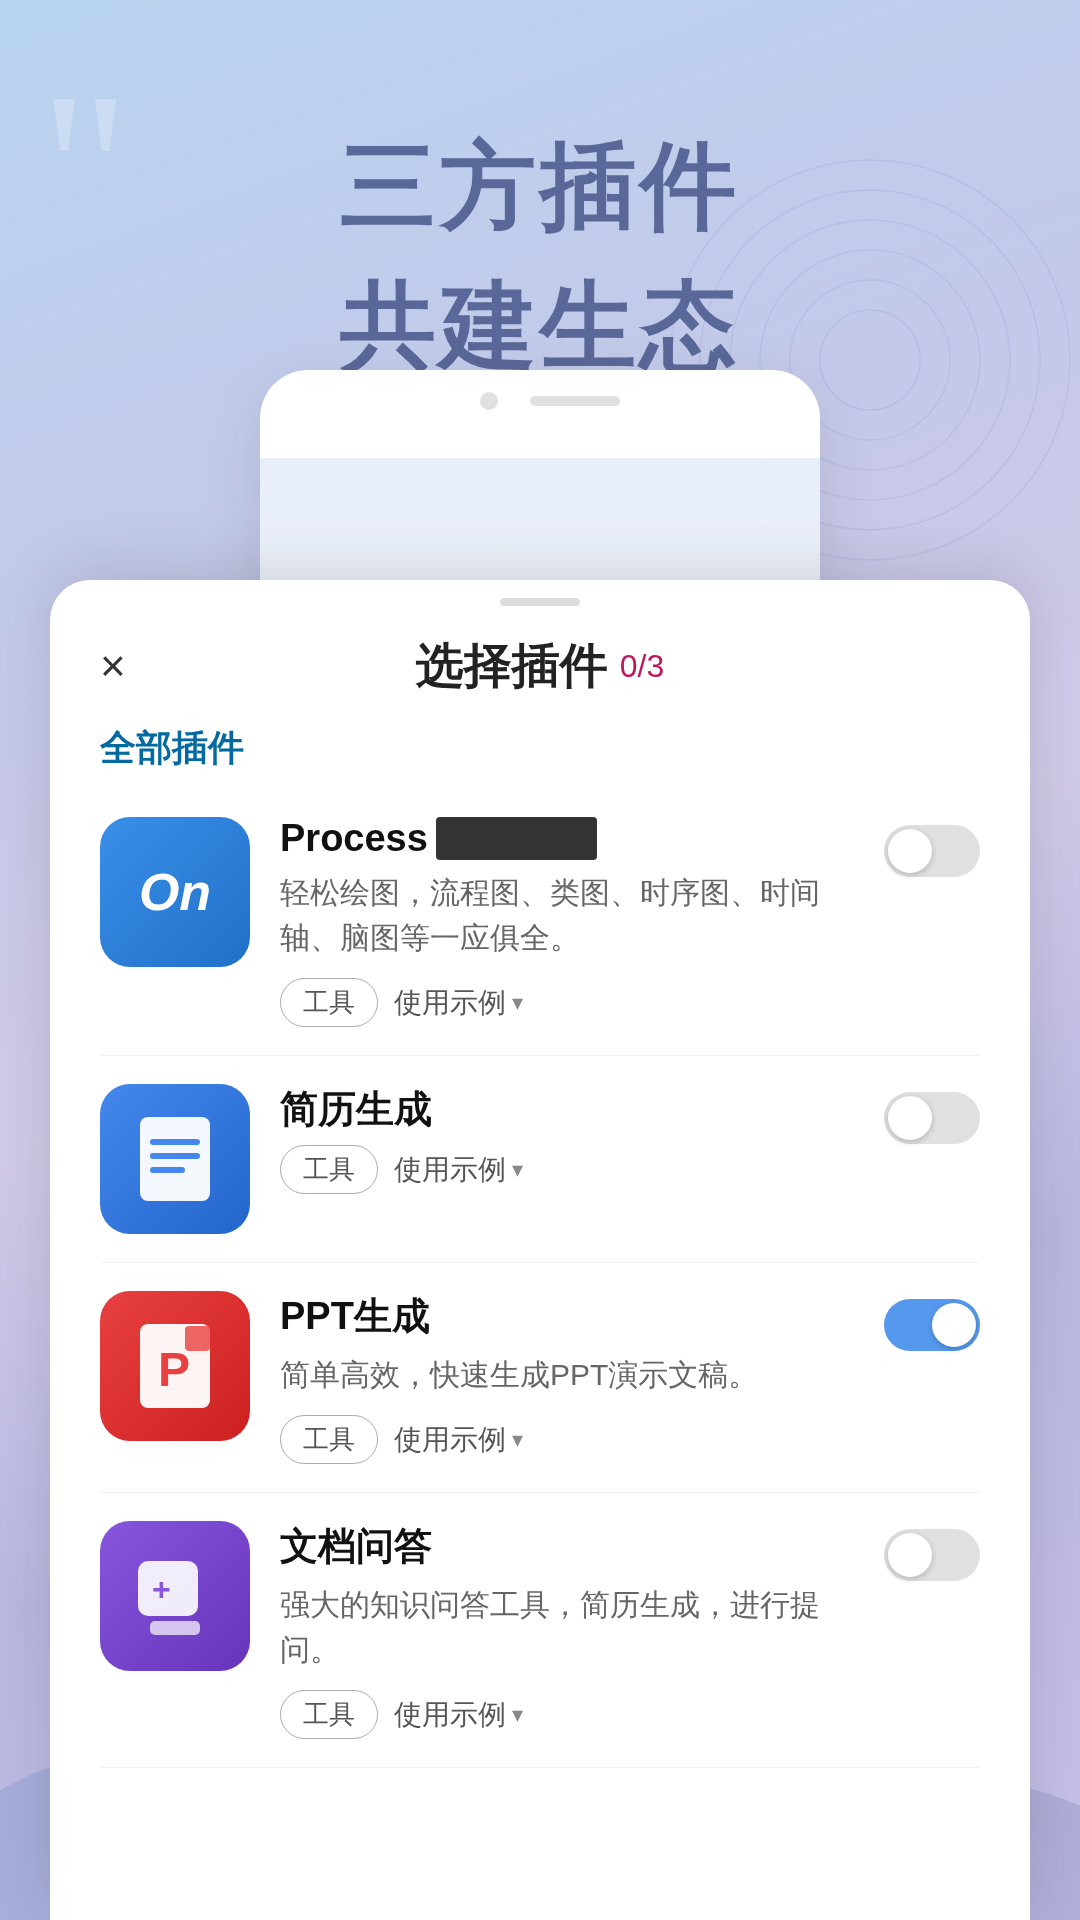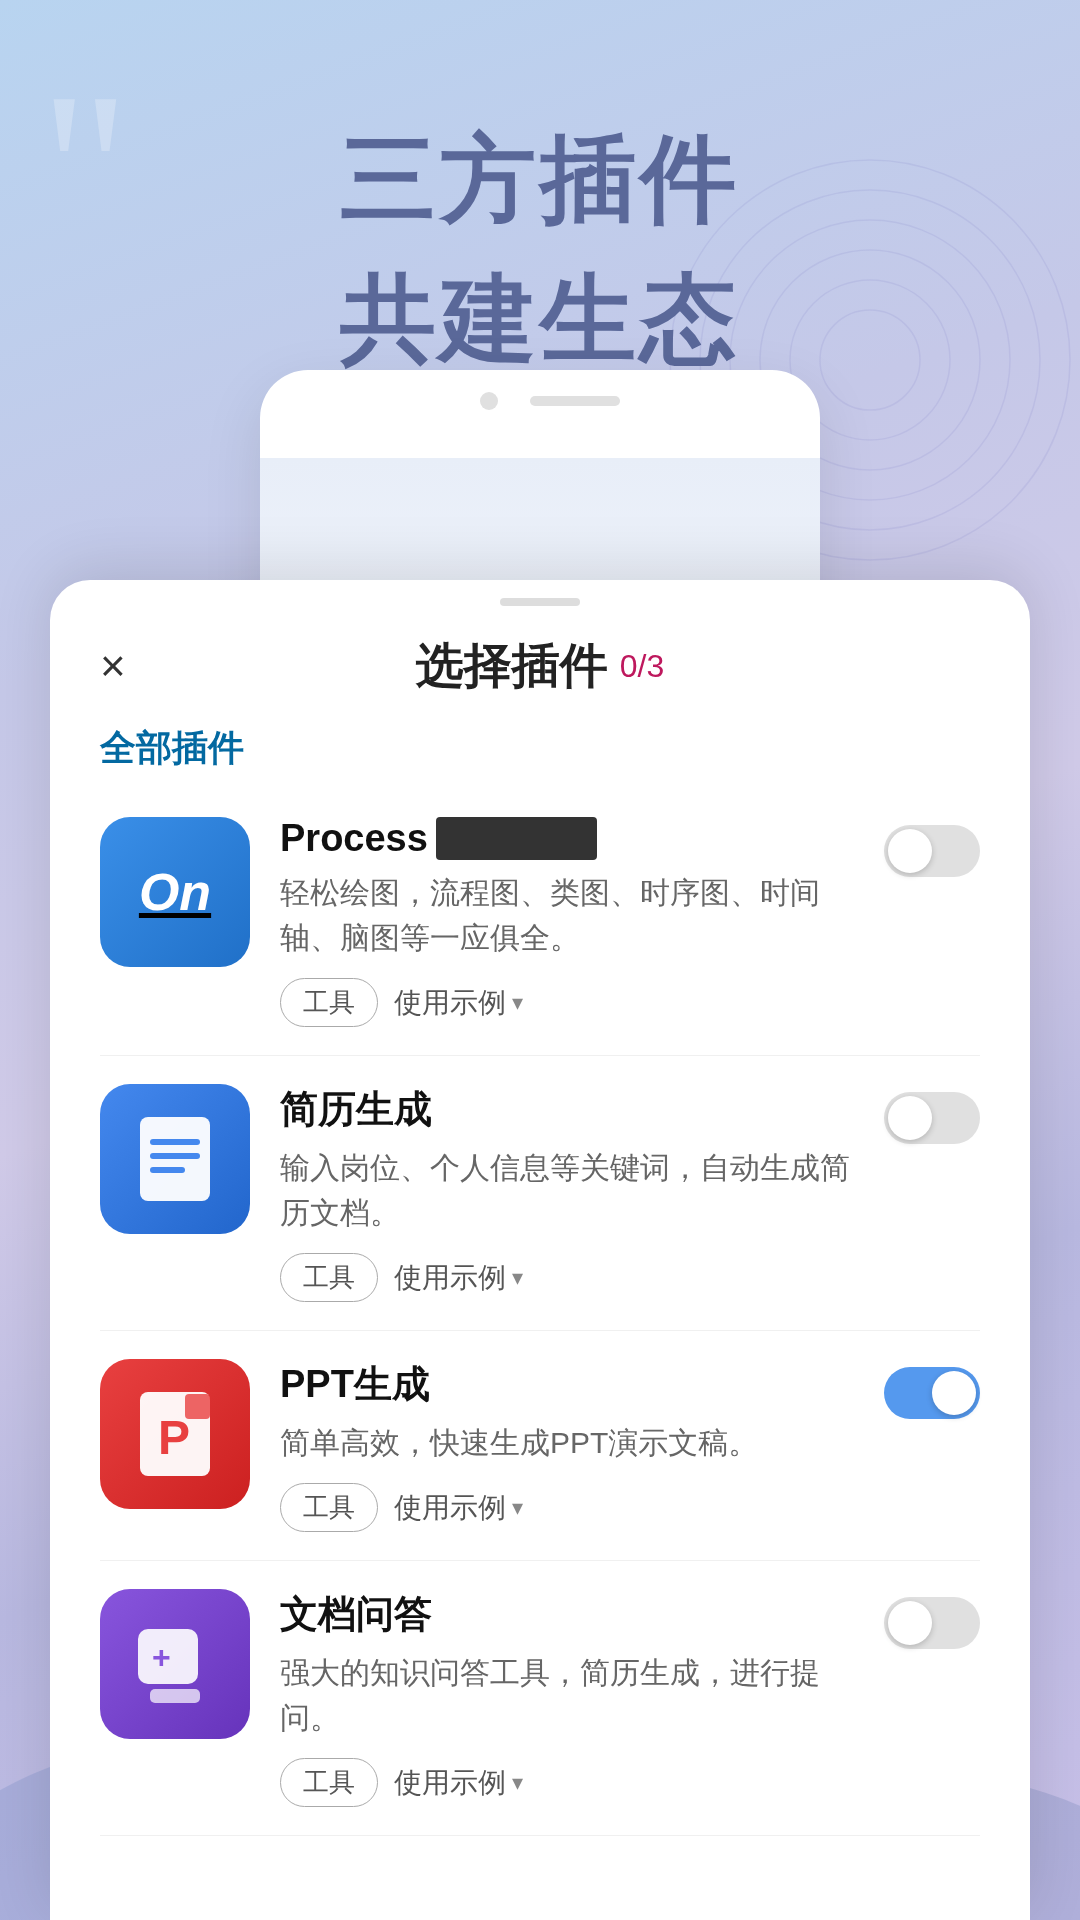--- a/index.html
+++ b/index.html
@@ -27,21 +27,21 @@
       position: absolute;
       top: 150px; right: 0;
       width: 420px; height: 420px;
       z-index: 1;
       opacity: 0.35;
     }
 
     
     .hero-text {
       position: absolute;
-      top: 116px;
+      top: 123px;
       left: 0; right: 0;
       text-align: center;
       z-index: 2;
     }
     .hero-title-line1 {
       font-size: 96px;
       font-weight: 700;
       color: #5a6899;
       letter-spacing: 4px;
       display: block;
@@ -173,21 +173,20 @@
     .plugin-icon {
       width: 150px;
       height: 150px;
       border-radius: 30px;
       flex-shrink: 0;
       display: flex;
       align-items: center;
       justify-content: center;
       margin-right: 30px;
       overflow: hidden;
-      text-decoration: underline;
     }
 
     
     .icon-processon {
       background: linear-gradient(135deg, #3a8fe8 0%, #2070c8 100%);
     }
     .icon-processon-text {
       font-size: 52px;
       font-weight: 900;
       color: white;
@@ -385,21 +384,20 @@
       <div class="plugin-icon icon-resume">
         <svg width="90" height="100" viewBox="0 0 90 100" fill="none" xmlns="http://www.w3.org/2000/svg">
           <rect x="10" y="8" width="70" height="84" rx="8" fill="white" opacity="0.95"></rect>
           <rect x="20" y="30" width="50" height="6" rx="3" fill="#4488ee"></rect>
           <rect x="20" y="44" width="50" height="6" rx="3" fill="#4488ee"></rect>
           <rect x="20" y="58" width="35" height="6" rx="3" fill="#4488ee"></rect>
         </svg>
       </div>
       <div class="plugin-content">
         <div class="plugin-name">简历生成</div>
-        <div class="plugin-desc">输入岗位、个人信息等关键词，自动生成简历文档。</div>
         <div class="plugin-tags">
           <span class="tag-pill">工具</span>
           <span class="example-link">
             <span>使用示例</span>
             <span class="chevron-down">▾</span>
           </span>
         </div>
       </div>
       <div class="plugin-toggle-wrap">
         <div class="toggle"></div>

